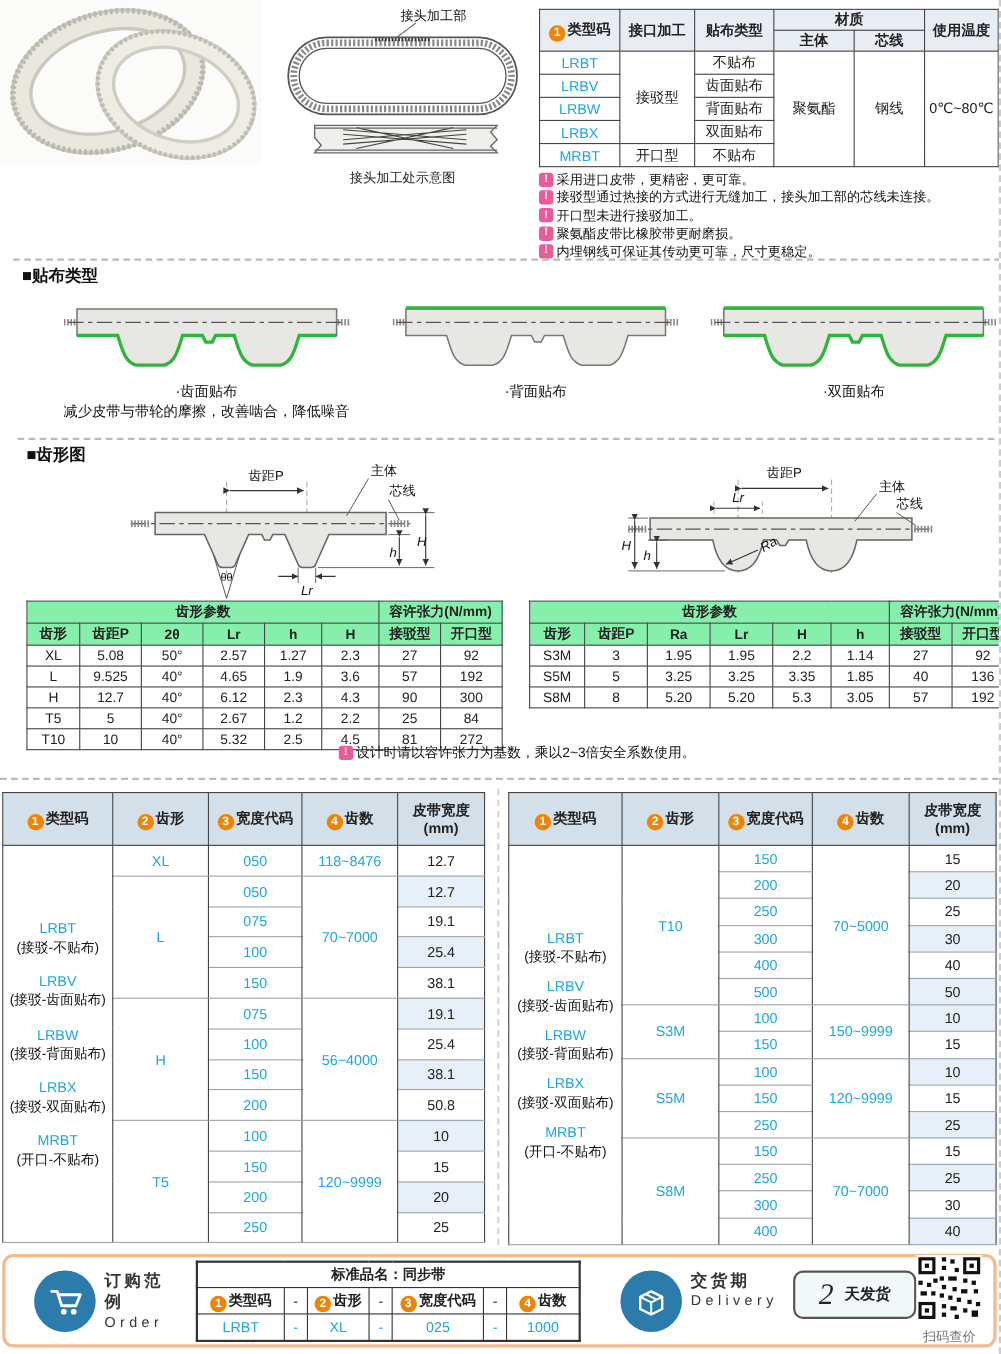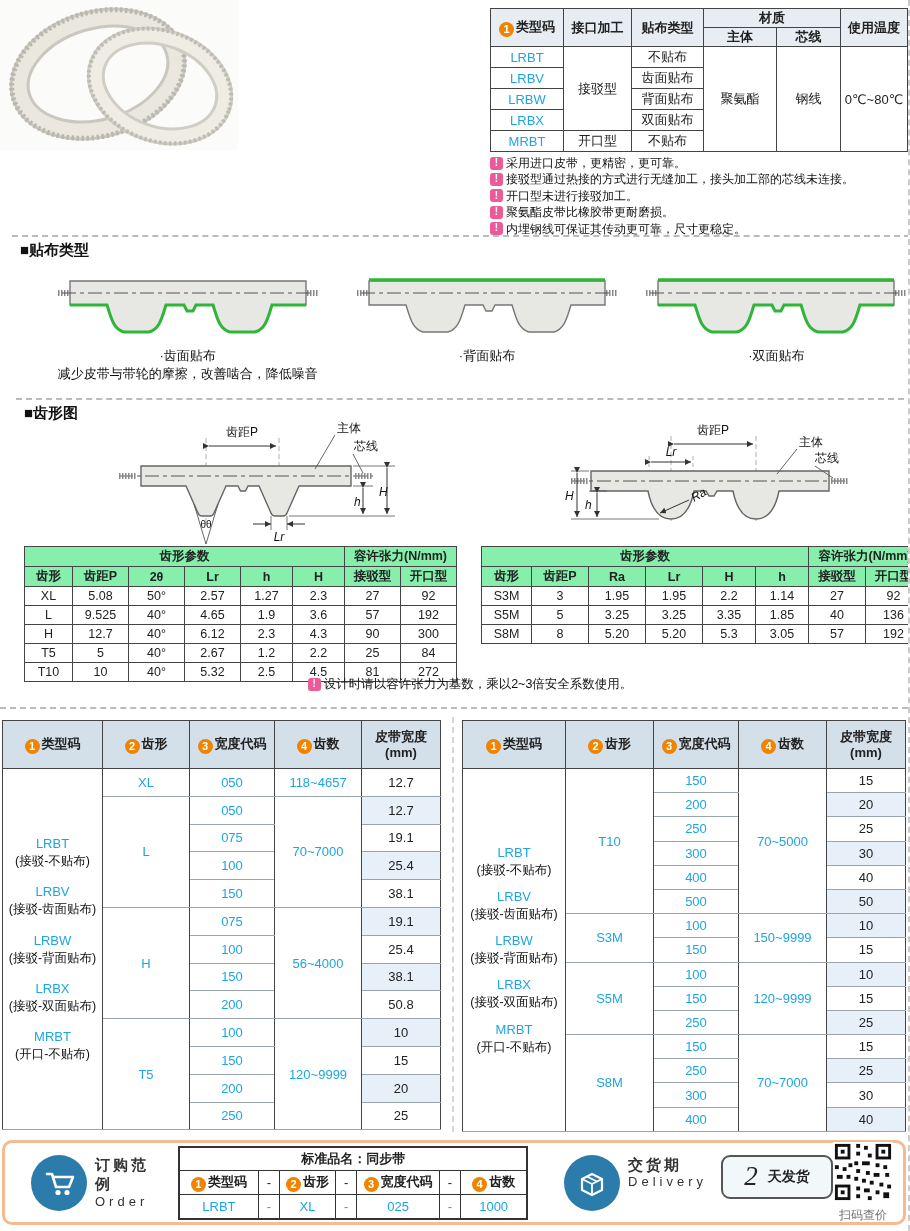--- a/index.html
+++ b/index.html
@@ -68,20 +68,37 @@
       <rect x="0" y="0" width="238" height="150" fill="#fbfbf9"></rect>
       <ellipse cx="98" cy="74" rx="80" ry="54" fill="none" stroke="#c9c7be" stroke-width="20" transform="rotate(-16 98 74)"></ellipse>
       <ellipse cx="98" cy="74" rx="80" ry="54" fill="none" stroke="#e9e7de" stroke-width="14" transform="rotate(-16 98 74)"></ellipse>
       <ellipse cx="98" cy="74" rx="88" ry="62" fill="none" stroke="#b9b7ae" stroke-width="5" stroke-dasharray="2.5 2.5" transform="rotate(-16 98 74)"></ellipse>
       <ellipse cx="160" cy="86" rx="66" ry="48" fill="none" stroke="#cfcdc4" stroke-width="18" transform="rotate(20 160 86)"></ellipse>
       <ellipse cx="160" cy="86" rx="66" ry="48" fill="none" stroke="#eeece3" stroke-width="12" transform="rotate(20 160 86)"></ellipse>
       <ellipse cx="160" cy="86" rx="73" ry="55" fill="none" stroke="#bdbbb2" stroke-width="4" stroke-dasharray="2.5 2.5" transform="rotate(20 160 86)"></ellipse>
     </svg>
   </div>
 
+  <div class="abs" style="left:246;top:6;left:246px;top:6px;width:240px;height:160px">
+    <svg width="240" height="142" viewBox="0 0 240 142">
+      <text x="148" y="12" font-size="12" fill="#111" text-anchor="middle">接头加工部</text>
+      <line x1="132" y1="15" x2="112" y2="30" stroke="#555" stroke-width="1"></line>
+      <rect x="16" y="28" width="208" height="70" rx="35" fill="#fff" stroke="#555" stroke-width="1.6"></rect>
+      <rect x="21" y="33" width="198" height="60" rx="30" fill="none" stroke="#888" stroke-width="6" stroke-dasharray="2 2"></rect>
+      <rect x="26" y="38" width="188" height="50" rx="25" fill="#fff" stroke="#555" stroke-width="1.2"></rect>
+      <path d="M95,30 h50" stroke="#333" stroke-width="3" stroke-dasharray="1.5 1.5"></path>
+      <path d="M40,108 L206,108 L200,114 L206,121 L200,127 L206,133 L40,133 L46,126 L40,119 Z" fill="#efefec" stroke="#666" stroke-width="1.2"></path>
+      <g stroke="#444" stroke-width="1">
+        <path d="M66,112 L178,121 M66,116 L178,125 M66,121 L178,112 M66,125 L178,116 M78,110 L166,129 M78,129 L166,110" fill="none"></path>
+      </g>
+      <line x1="40" y1="110.5" x2="206" y2="110.5" stroke="#666" stroke-width="1"></line>
+      <line x1="40" y1="130.5" x2="206" y2="130.5" stroke="#666" stroke-width="1"></line>
+    </svg>
+    <div style="text-align:center;font-size:12px;margin-top:0">接头加工处示意图</div>
+  </div>
 
   <div class="abs" style="left:490px;top:8px;width:417px">
     <table class="spec">
       <colgroup>
           <col style="width:73px">
           <col style="width:68px">
           <col style="width:72px">
           <col style="width:73px">
           <col style="width:64px">
           <col style="width:67px">
@@ -459,21 +476,21 @@
                   <span class="lb">(接驳-双面贴布)</span>
                 </div>
             <div class="tc">
                   <span class="cd">MRBT</span>
                   <span class="lb">(开口-不贴布)</span>
                 </div>
           </div>
             </td>
           <td class="blue">XL</td>
           <td class="blue">050</td>
-          <td class="blue">118~4657</td>
+          <td class="blue">118~8476</td>
           <td>12.7</td>
         </tr>
         <tr class="gb">
             <td class="blue" rowspan="4">L</td>
             <td class="blue">050</td>
             <td class="blue" rowspan="4">70~7000</td>
             <td class="sh">12.7</td>
           </tr>
         <tr>
             <td class="blue">075</td>

